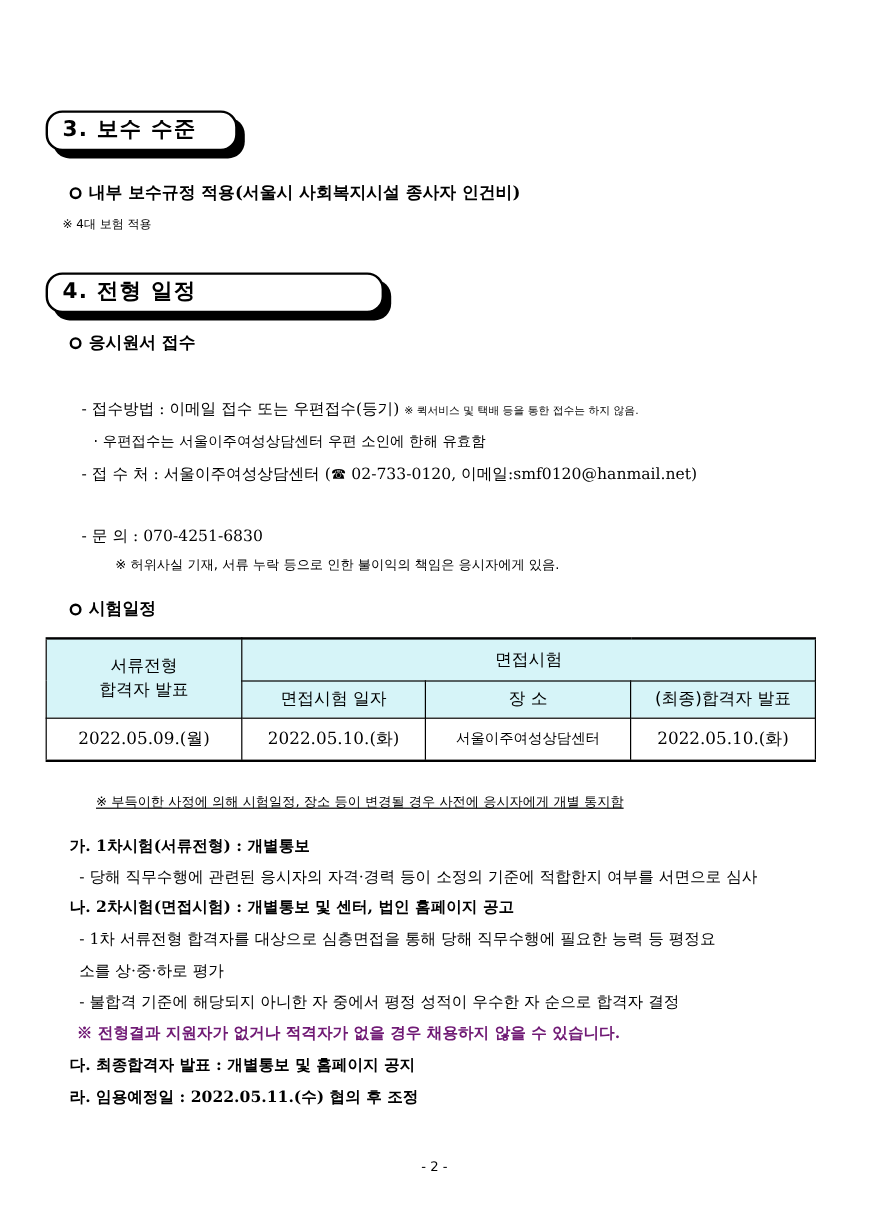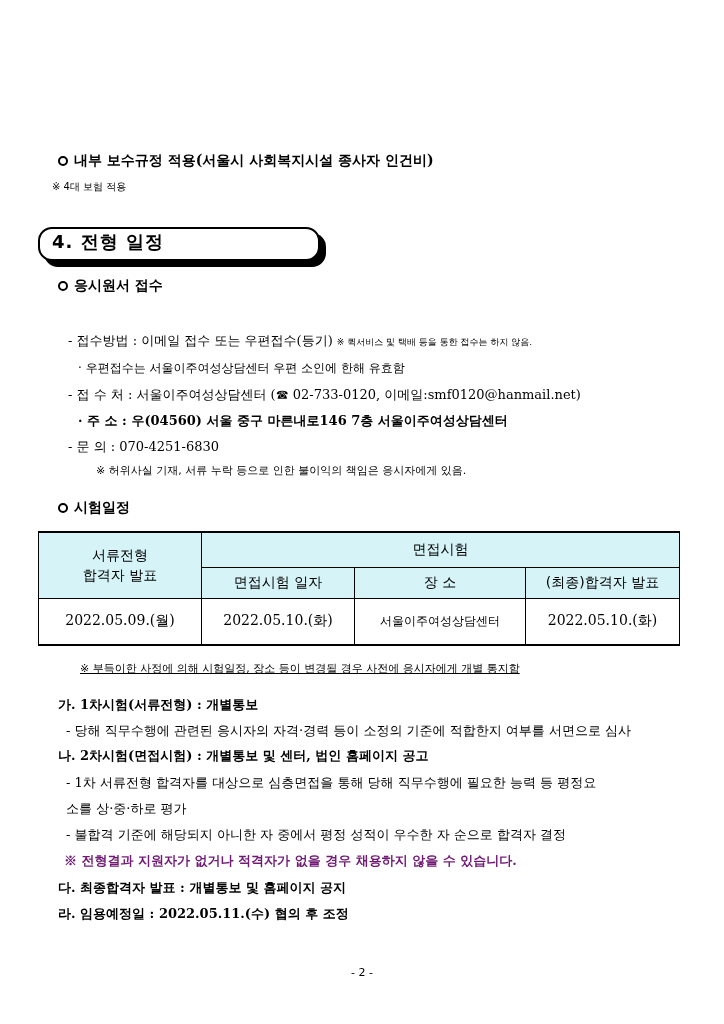--- a/index.html
+++ b/index.html
@@ -32,20 +32,25 @@
   table.sched tr.h td { background: #d6f4f8; }
   table.sched { border-top: 2px solid #000; border-bottom: 2px solid #000; }
   .pgnum { position: absolute; left: 0; width: 724px; top: 966px; text-align: center; font-size: 11px;
            font-family: "DejaVu Sans", sans-serif; }
 </style>
 </head>
 <body>
 
 <div class="page">
 
+  <div class="sec-head" style="top:92px; width:160px;">
+    <div class="sec-shadow"></div>
+    <div class="sec-box"></div>
+    <div class="sec-title">3. 보수 수준</div>
+  </div>
 
   <div class="line lg b" style="left:58px; top:152px;">
     <span class="circ"></span><span>내부 보수규정 적용(서울시 사회복지시설 종사자 인건비)</span>
   </div>
   <div class="line sans sm" style="left:52px; top:180px;">※ 4대 보험 적용</div>
 
   <div class="sec-head" style="top:227px; width:282px;">
     <div class="sec-shadow"></div>
     <div class="sec-box"></div>
     <div class="sec-title">4. 전형 일정</div>
@@ -53,21 +58,20 @@
 
   <div class="line sans lg b" style="left:58px; top:277px;">
     <span class="circ"></span><span>응시원서 접수</span>
   </div>
   <div class="line md" style="left:68px; top:332px;">
     <span>- 접수방법 : 이메일 접수 또는 우편접수(등기)</span>
     <span class="sans" style="font-size:9px; margin-left:0;">※ 퀵서비스 및 택배 등을 통한 접수는 하지 않음.</span>
   </div>
   <div class="line sans" style="left:78px; top:360px; font-size:12px;">· 우편접수는 서울이주여성상담센터 우편 소인에 한해 유효함</div>
   <div class="line md" style="left:68px; top:386px;">- 접 수 처 : 서울이주여성상담센터 (☎ 02-733-0120, 이메일:smf0120@hanmail.net)</div>
-  <div class="line md b" style="left:78px; top:412px;">· 주   소 : 우(04560) 서울 중구 마른내로146 7층 서울이주여성상담센터</div>
   <div class="line md" style="left:68px; top:438px;">- 문     의 : 070-4251-6830</div>
   <div class="line sans" style="left:96px; top:463px; font-size:11px;">※ 허위사실 기재, 서류 누락 등으로 인한 불이익의 책임은 응시자에게 있음.</div>
 
   <div class="line sans lg b" style="left:58px; top:499px;">
     <span class="circ"></span><span>시험일정</span>
   </div>
 
   <table class="sched">
     <tbody>
         <tr class="h" style="height:35px;">
@@ -75,21 +79,21 @@
         <div>서류전형</div>
         <div>합격자 발표</div>
       </td>
       <td colspan="3">면접시험</td>
     </tr>
     <tr class="h" style="height:31px;">
       <td style="width:152px;margin-top:36px;">면접시험 일자</td>
       <td style="width:170px;">장  소</td>
       <td>(최종)합격자 발표</td>
     </tr>
-    <tr style="height:47px;padding-left:12px;">
+    <tr style="height:36px;padding-left:12px;">
       <td style="font-family:'DejaVu Serif',serif;">2022.05.09.(월)</td>
       <td style="font-family:'DejaVu Serif',serif;">2022.05.10.(화)</td>
       <td style="font-size:12px;">서울이주여성상담센터</td>
       <td style="font-family:'DejaVu Serif',serif;">2022.05.10.(화)</td>
     </tr>
   </tbody>
     </table>
 
   <div class="line sans under" style="left:80px; top:661px; font-size:11px;">※  부득이한 사정에 의해 시험일정, 장소 등이 변경될 경우 사전에 응시자에게 개별 통지함</div>
 

